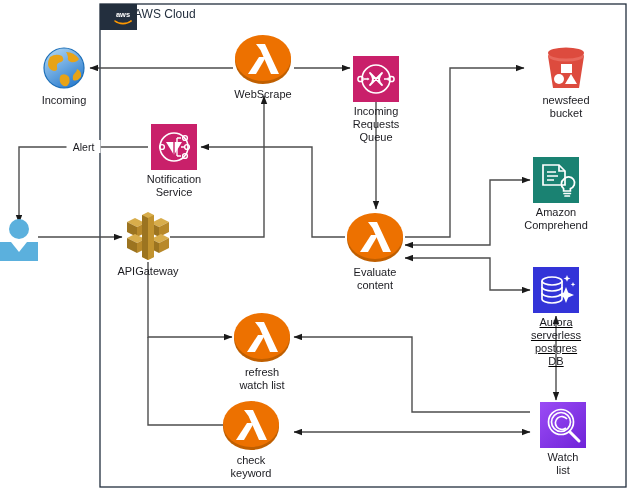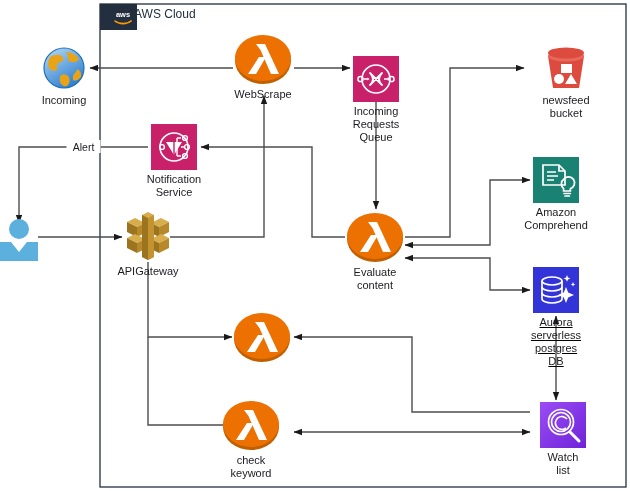--- a/index.html
+++ b/index.html
@@ -215,20 +215,21 @@
       </div>
       <div class="node" style="left: 233px; top: 311px; width: 58px;">
         <div style="line-height: 0;">
           <svg class="lam" viewBox="0 0 58 52">
     <ellipse cx="29" cy="28" rx="28" ry="23" fill="#c05f00"></ellipse>
     <ellipse cx="29" cy="25" rx="28" ry="23" fill="#ed7100"></ellipse>
     <path d="M22 11 L31 11 L45 41 L37 41 L26.5 17 L22 11 Z" fill="#fff"></path>
     <path d="M25 24 L32 24 L22 41 L14 41 Z" fill="#fff"></path>
   </svg>
         </div>
+        <div class="nlabel">refresh watch list</div>
       </div>
       <div class="node" style="left: 222px; top: 399px; width: 58px;">
         <div style="line-height: 0;">
           <svg class="lam" viewBox="0 0 58 52">
     <ellipse cx="29" cy="28" rx="28" ry="23" fill="#c05f00"></ellipse>
     <ellipse cx="29" cy="25" rx="28" ry="23" fill="#ed7100"></ellipse>
     <path d="M22 11 L31 11 L45 41 L37 41 L26.5 17 L22 11 Z" fill="#fff"></path>
     <path d="M25 24 L32 24 L22 41 L14 41 Z" fill="#fff"></path>
   </svg>
         </div>

